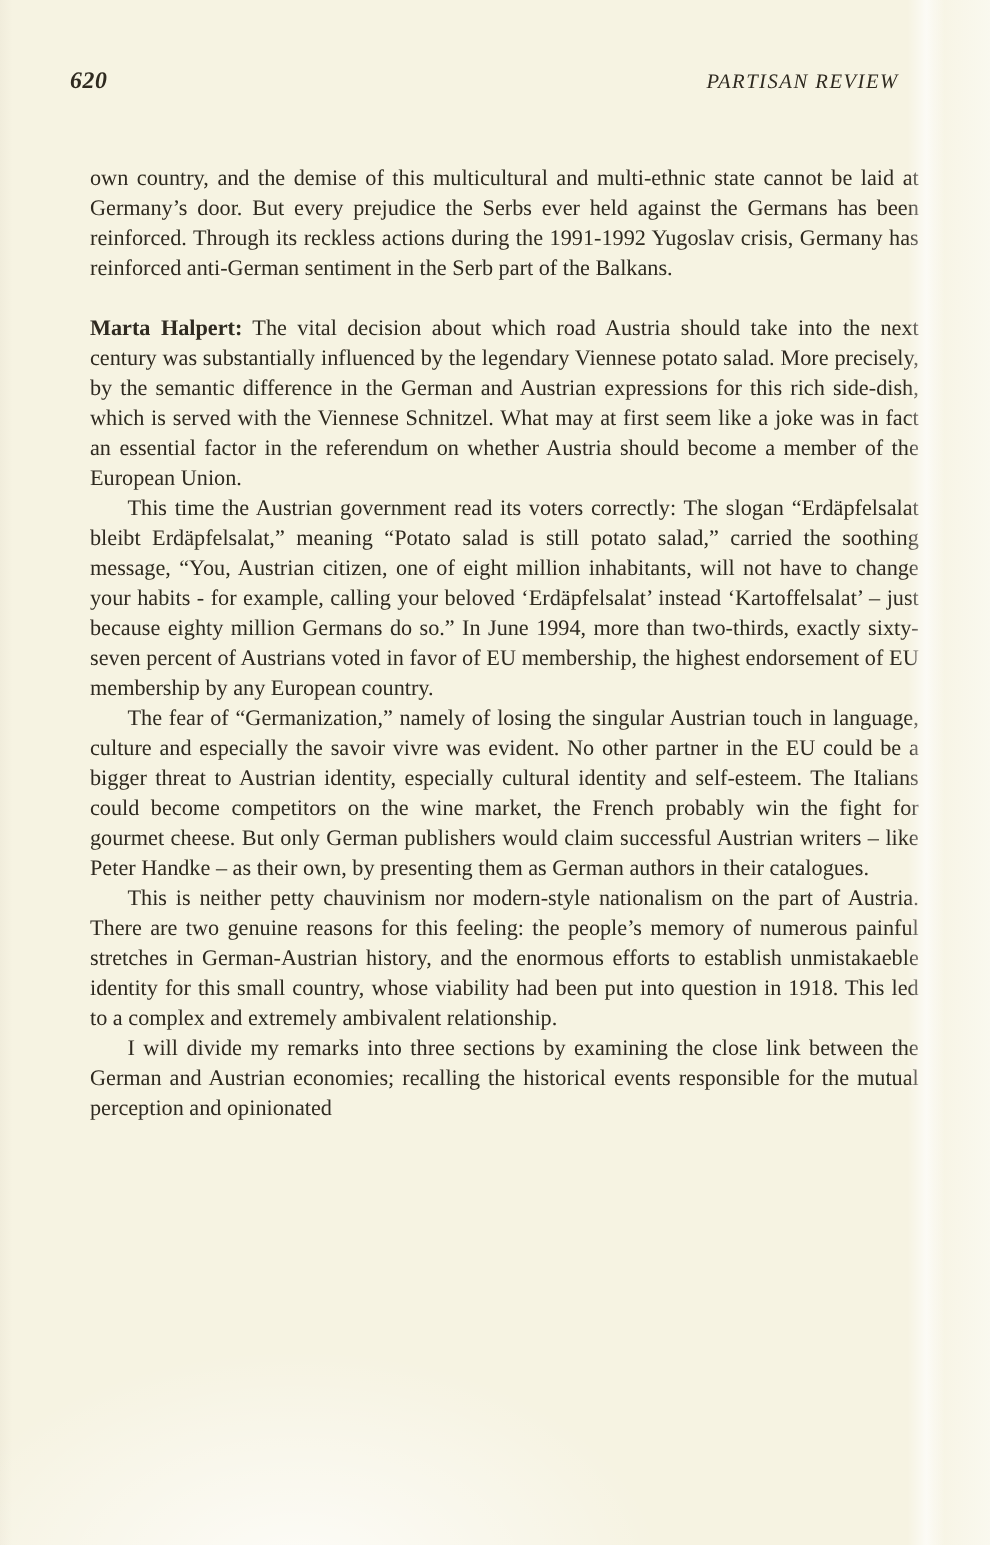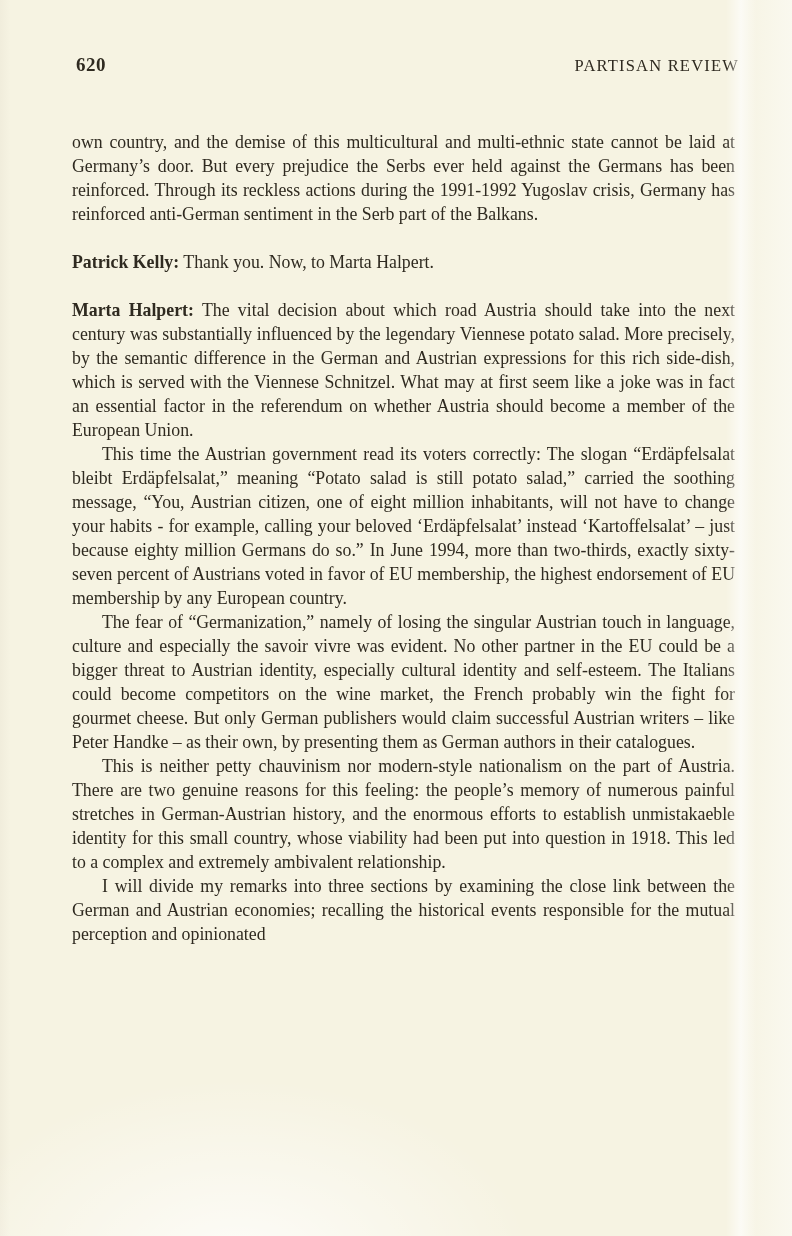--- a/index.html
+++ b/index.html
@@ -29,25 +29,26 @@
     top: 0;
     bottom: 0;
     left: 726px;
     width: 30px;
     background: linear-gradient(90deg, rgba(255,255,255,0) 0%, rgba(255,255,255,0.65) 50%, rgba(255,255,255,0) 100%);
     pointer-events: none;
   }
   .page-header {
     position: absolute;
     top: 54px;
-    left: 76px;
+    left: 56px;
     width: 663px;
     display: flex;
     justify-content: space-between;
     align-items: baseline;
+    font-style: italic;
   }
   .page-number {
     font-weight: bold;
     font-size: 19px;
     letter-spacing: 0.5px;
   }
   .journal-title {
     font-size: 16.5px;
     letter-spacing: 1.2px;
   }
@@ -69,20 +70,19 @@
 </head>
 <body>
 
 <div class="page">
   <header class="page-header">
     <span class="page-number">620</span>
     <span class="journal-title">PARTISAN REVIEW</span>
   </header>
   <main class="page-body">
       <p class="para"><span class="">own country, and the demise of this multicultural and multi-ethnic state cannot be laid at Germany’s door. But every prejudice the Serbs ever held against the Germans has been reinforced. Through its reckless actions during the 1991-1992 Yugoslav crisis, Germany has reinforced anti-German sentiment in the Serb part of the Balkans.</span></p>
-      <p class="para space-before"><span class="bold">Patrick Kelly:</span><span class=""> Thank you. Now, to Marta Halpert.</span></p>
       <p class="para space-before"><span class="bold">Marta Halpert:</span><span class=""> The vital decision about which road Austria should take into the next century was substantially influenced by the legendary Viennese potato salad. More precisely, by the semantic difference in the German and Austrian expressions for this rich side-dish, which is served with the Viennese </span><span class="italic">Schnitzel</span><span class="">. What may at first seem like a joke was in fact an essential factor in the referendum on whether Austria should become a member of the European Union.</span></p>
       <p class="para indent"><span class="">This time the Austrian government read its voters correctly: The slogan “Erdäpfelsalat bleibt Erdäpfelsalat,” meaning “Potato salad is still potato salad,” carried the soothing message, “You, Austrian citizen, one of eight million inhabitants, will not have to change your habits - for example, calling your beloved ‘Erdäpfelsalat’ instead ‘Kartoffelsalat’ – just because eighty million Germans do so.” In June 1994, more than two-thirds, exactly sixty-seven percent of Austrians voted in favor of EU membership, the highest endorsement of EU membership by any European country.</span></p>
       <p class="para indent"><span class="">The fear of “Germanization,” namely of losing the singular Austrian touch in language, culture and especially the </span><span class="italic">savoir vivre</span><span class=""> was evident. No other partner in the EU could be a bigger threat to Austrian identity, especially cultural identity and self-esteem. The Italians could become competitors on the wine market, the French probably win the fight for gourmet cheese. But only German publishers would claim successful Austrian writers – like Peter Handke – as their own, by presenting them as German authors in their catalogues.</span></p>
       <p class="para indent"><span class="">This is neither petty chauvinism nor modern-style nationalism on the part of Austria. There are two genuine reasons for this feeling: the people’s memory of numerous painful stretches in German-Austrian history, and the enormous efforts to establish unmistakaeble identity for this small country, whose viability had been put into question in 1918. This led to a complex and extremely ambivalent relationship.</span></p>
       <p class="para indent"><span class="">I will divide my remarks into three sections by examining the close link between the German and Austrian economies; recalling the historical events responsible for the mutual perception and opinionated</span></p>
     </main>
 </div>
 
 </body></html>

